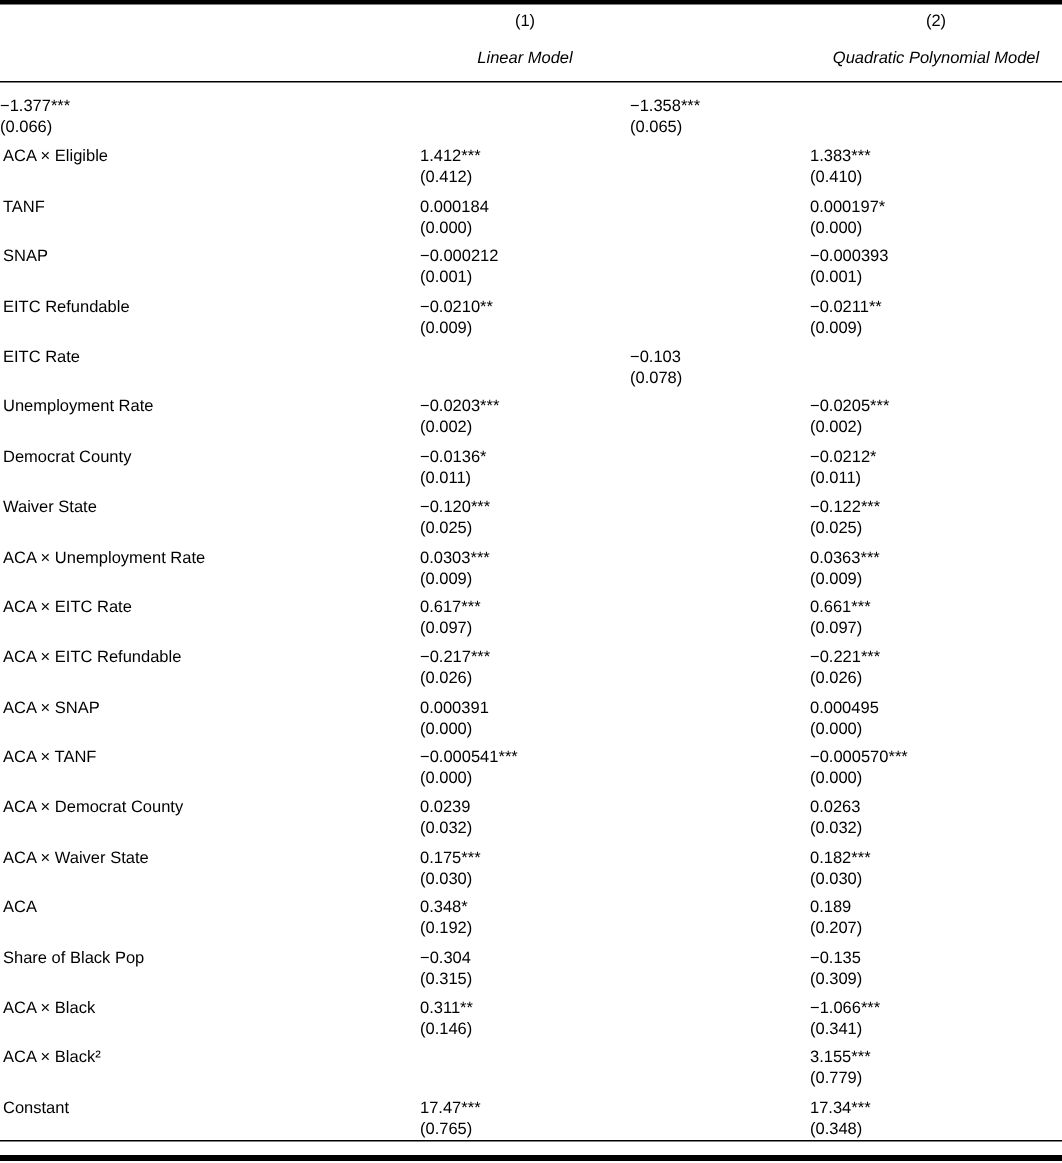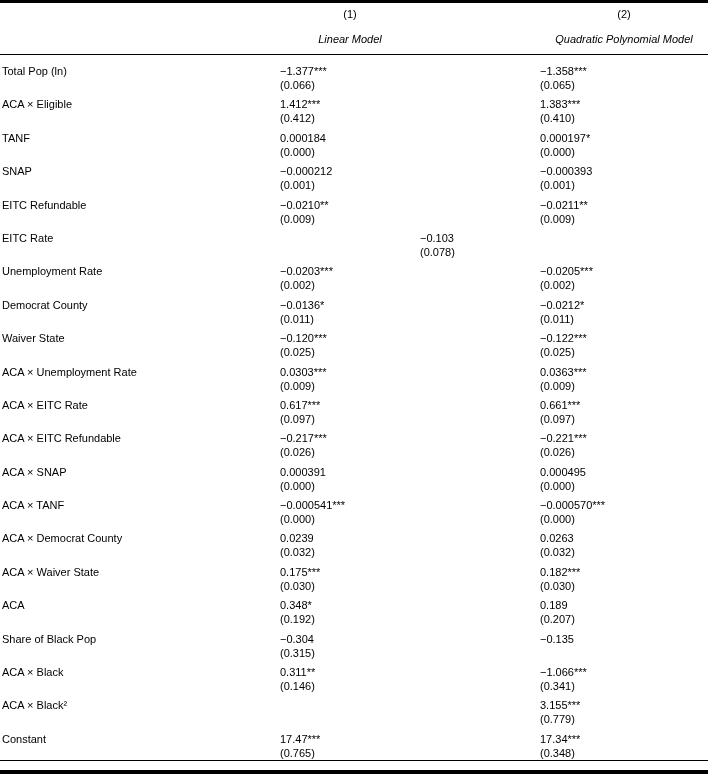--- a/index.html
+++ b/index.html
@@ -63,21 +63,20 @@
     </div>
     <div class="spacer"></div>
     <div class="c2">
       <div class="colnum">(2)</div>
       <div class="colmodel">Quadratic Polynomial Model</div>
     </div>
   </div>
 
   <div id="table-body">
       <div class="grid trow">
-        <div class="lbl">Total Pop (ln)</div>
         <div class="cell c1">
           <div class="coef">−1.377***</div>
           <div class="se">(0.066)</div>
         </div>
         <div class="spacer"></div>
         <div class="cell c2">
           <div class="coef">−1.358***</div>
           <div class="se">(0.065)</div>
         </div>
       </div>
@@ -271,20 +270,21 @@
       </div>
       <div class="grid trow">
         <div class="lbl">Share of Black Pop</div>
         <div class="cell c1">
           <div class="coef">−0.304</div>
           <div class="se">(0.315)</div>
         </div>
         <div class="spacer"></div>
         <div class="cell c2">
           <div class="coef">−0.135</div>
+          <div class="se">(0.309)</div>
         </div>
       </div>
       <div class="grid trow">
         <div class="lbl">ACA × Black</div>
         <div class="cell c1">
           <div class="coef">0.311**</div>
           <div class="se">(0.146)</div>
         </div>
         <div class="spacer"></div>
         <div class="cell c2">

